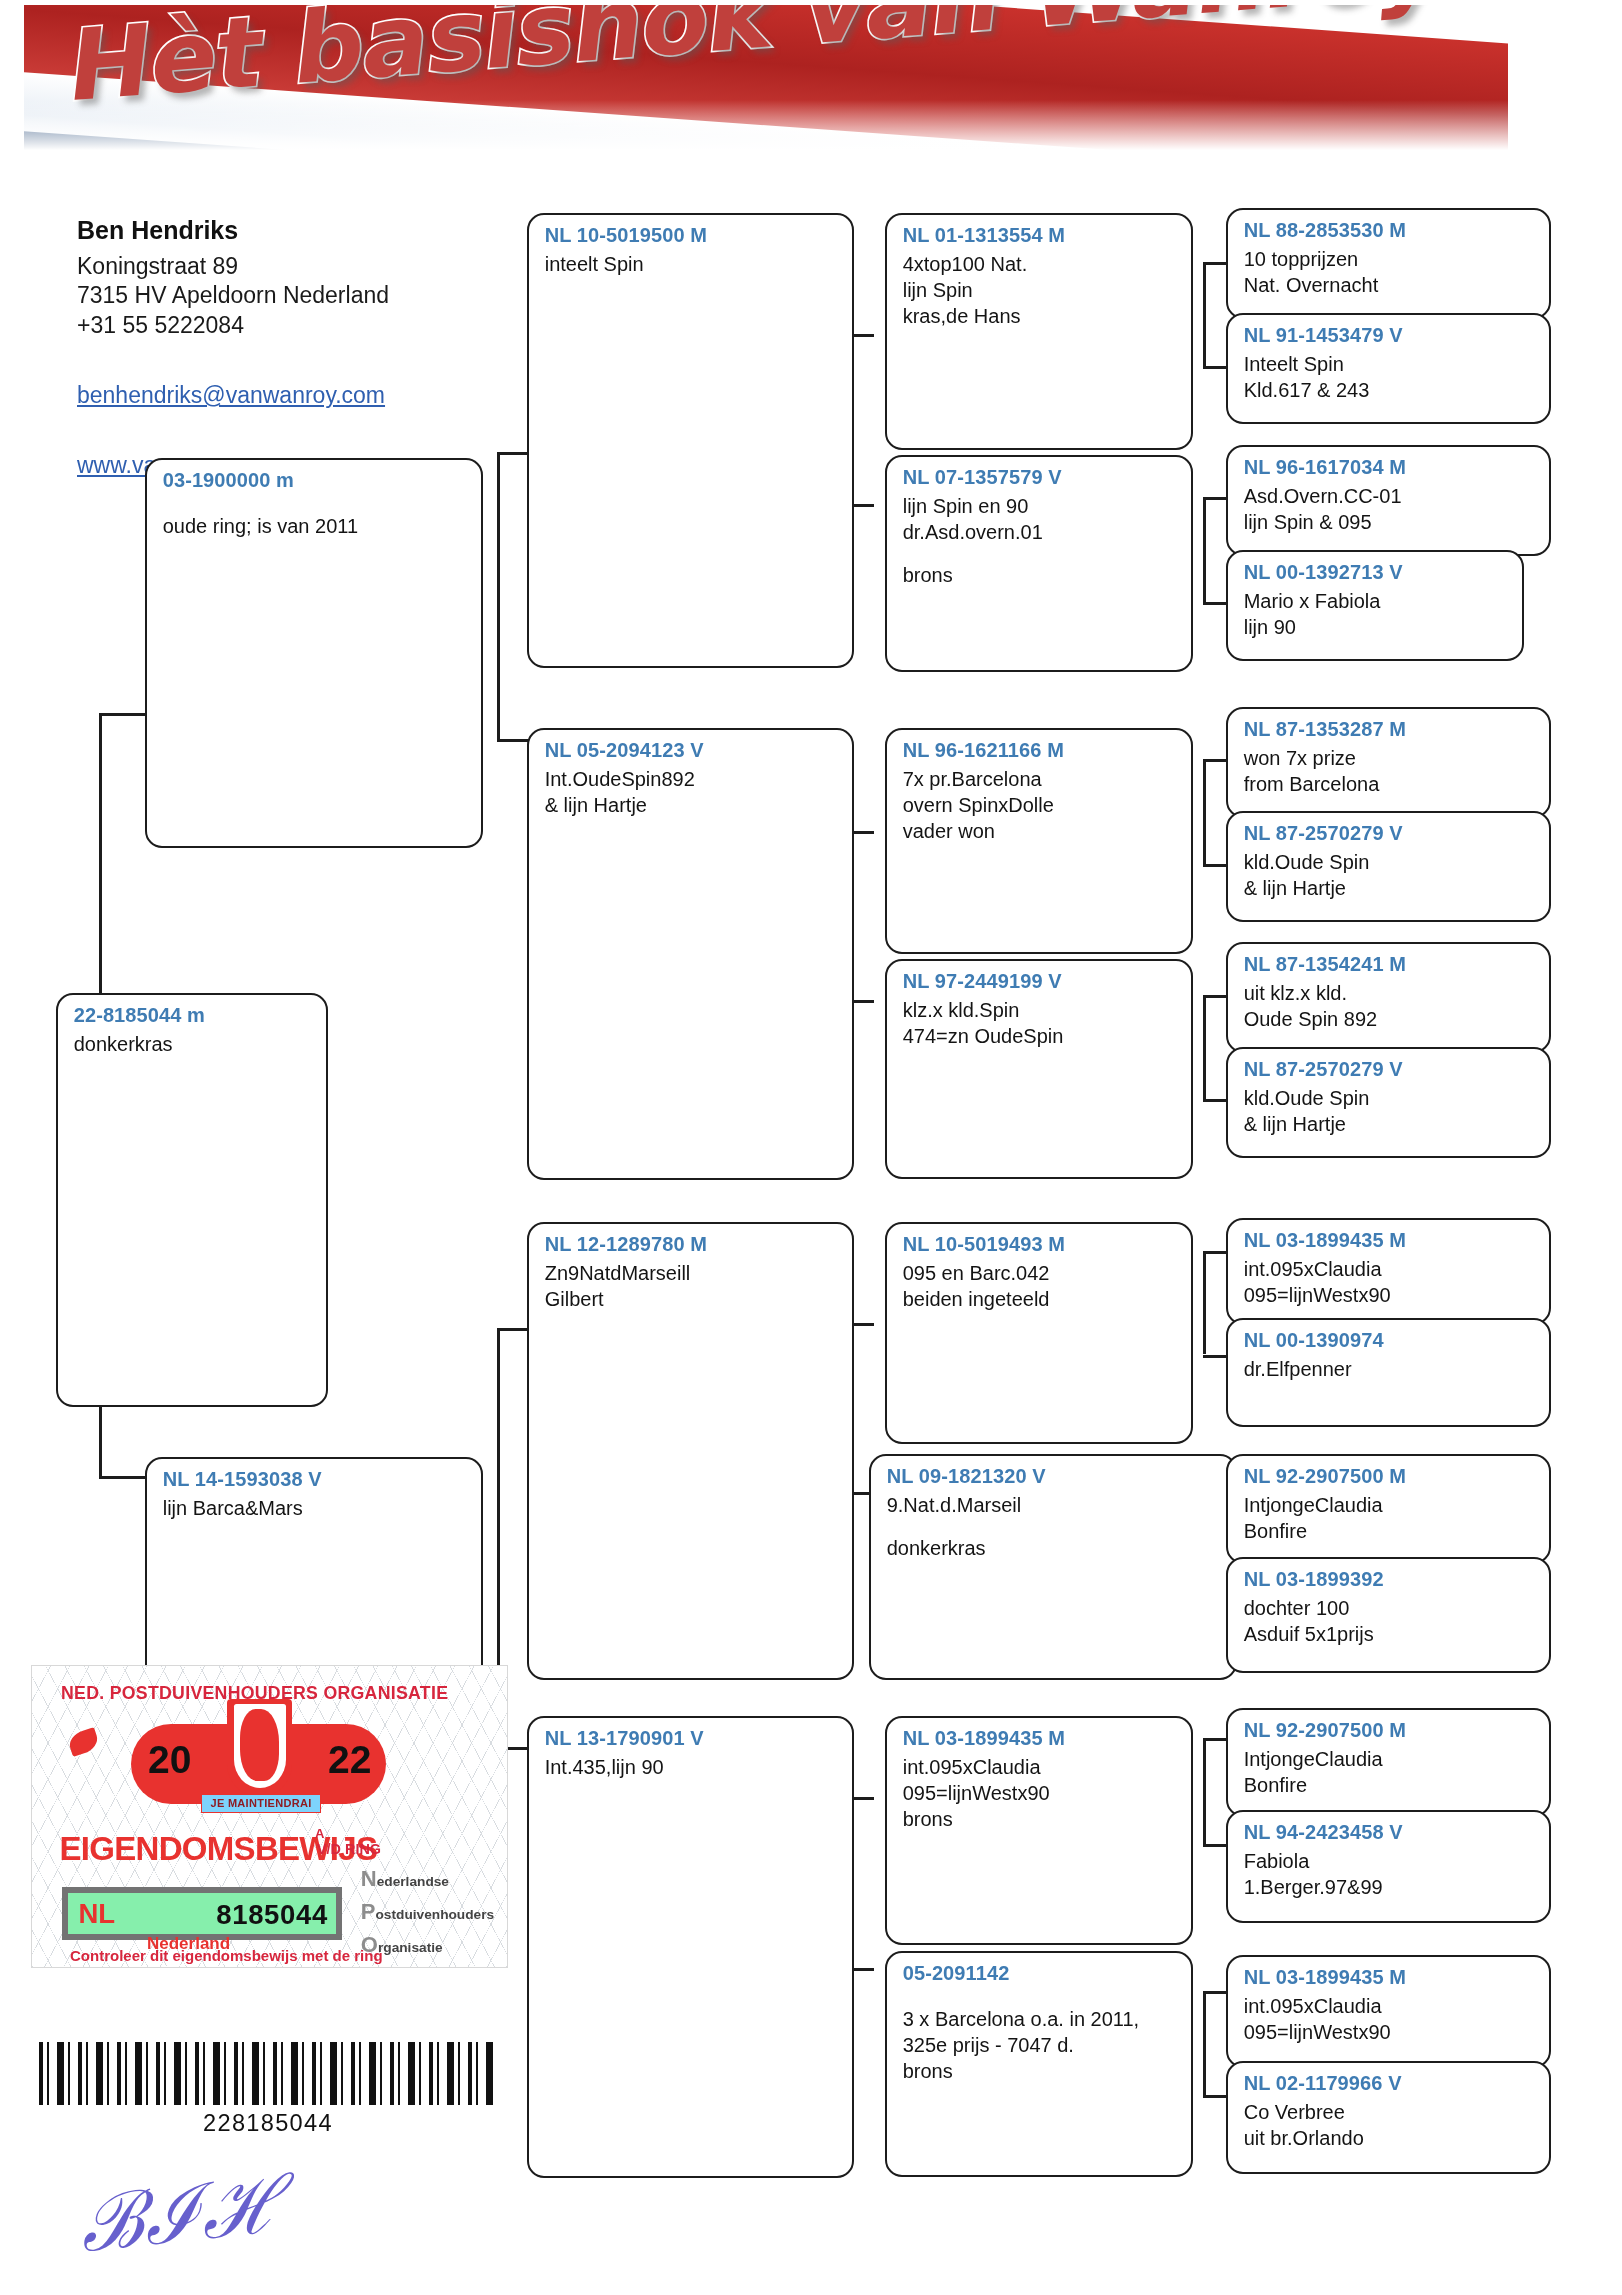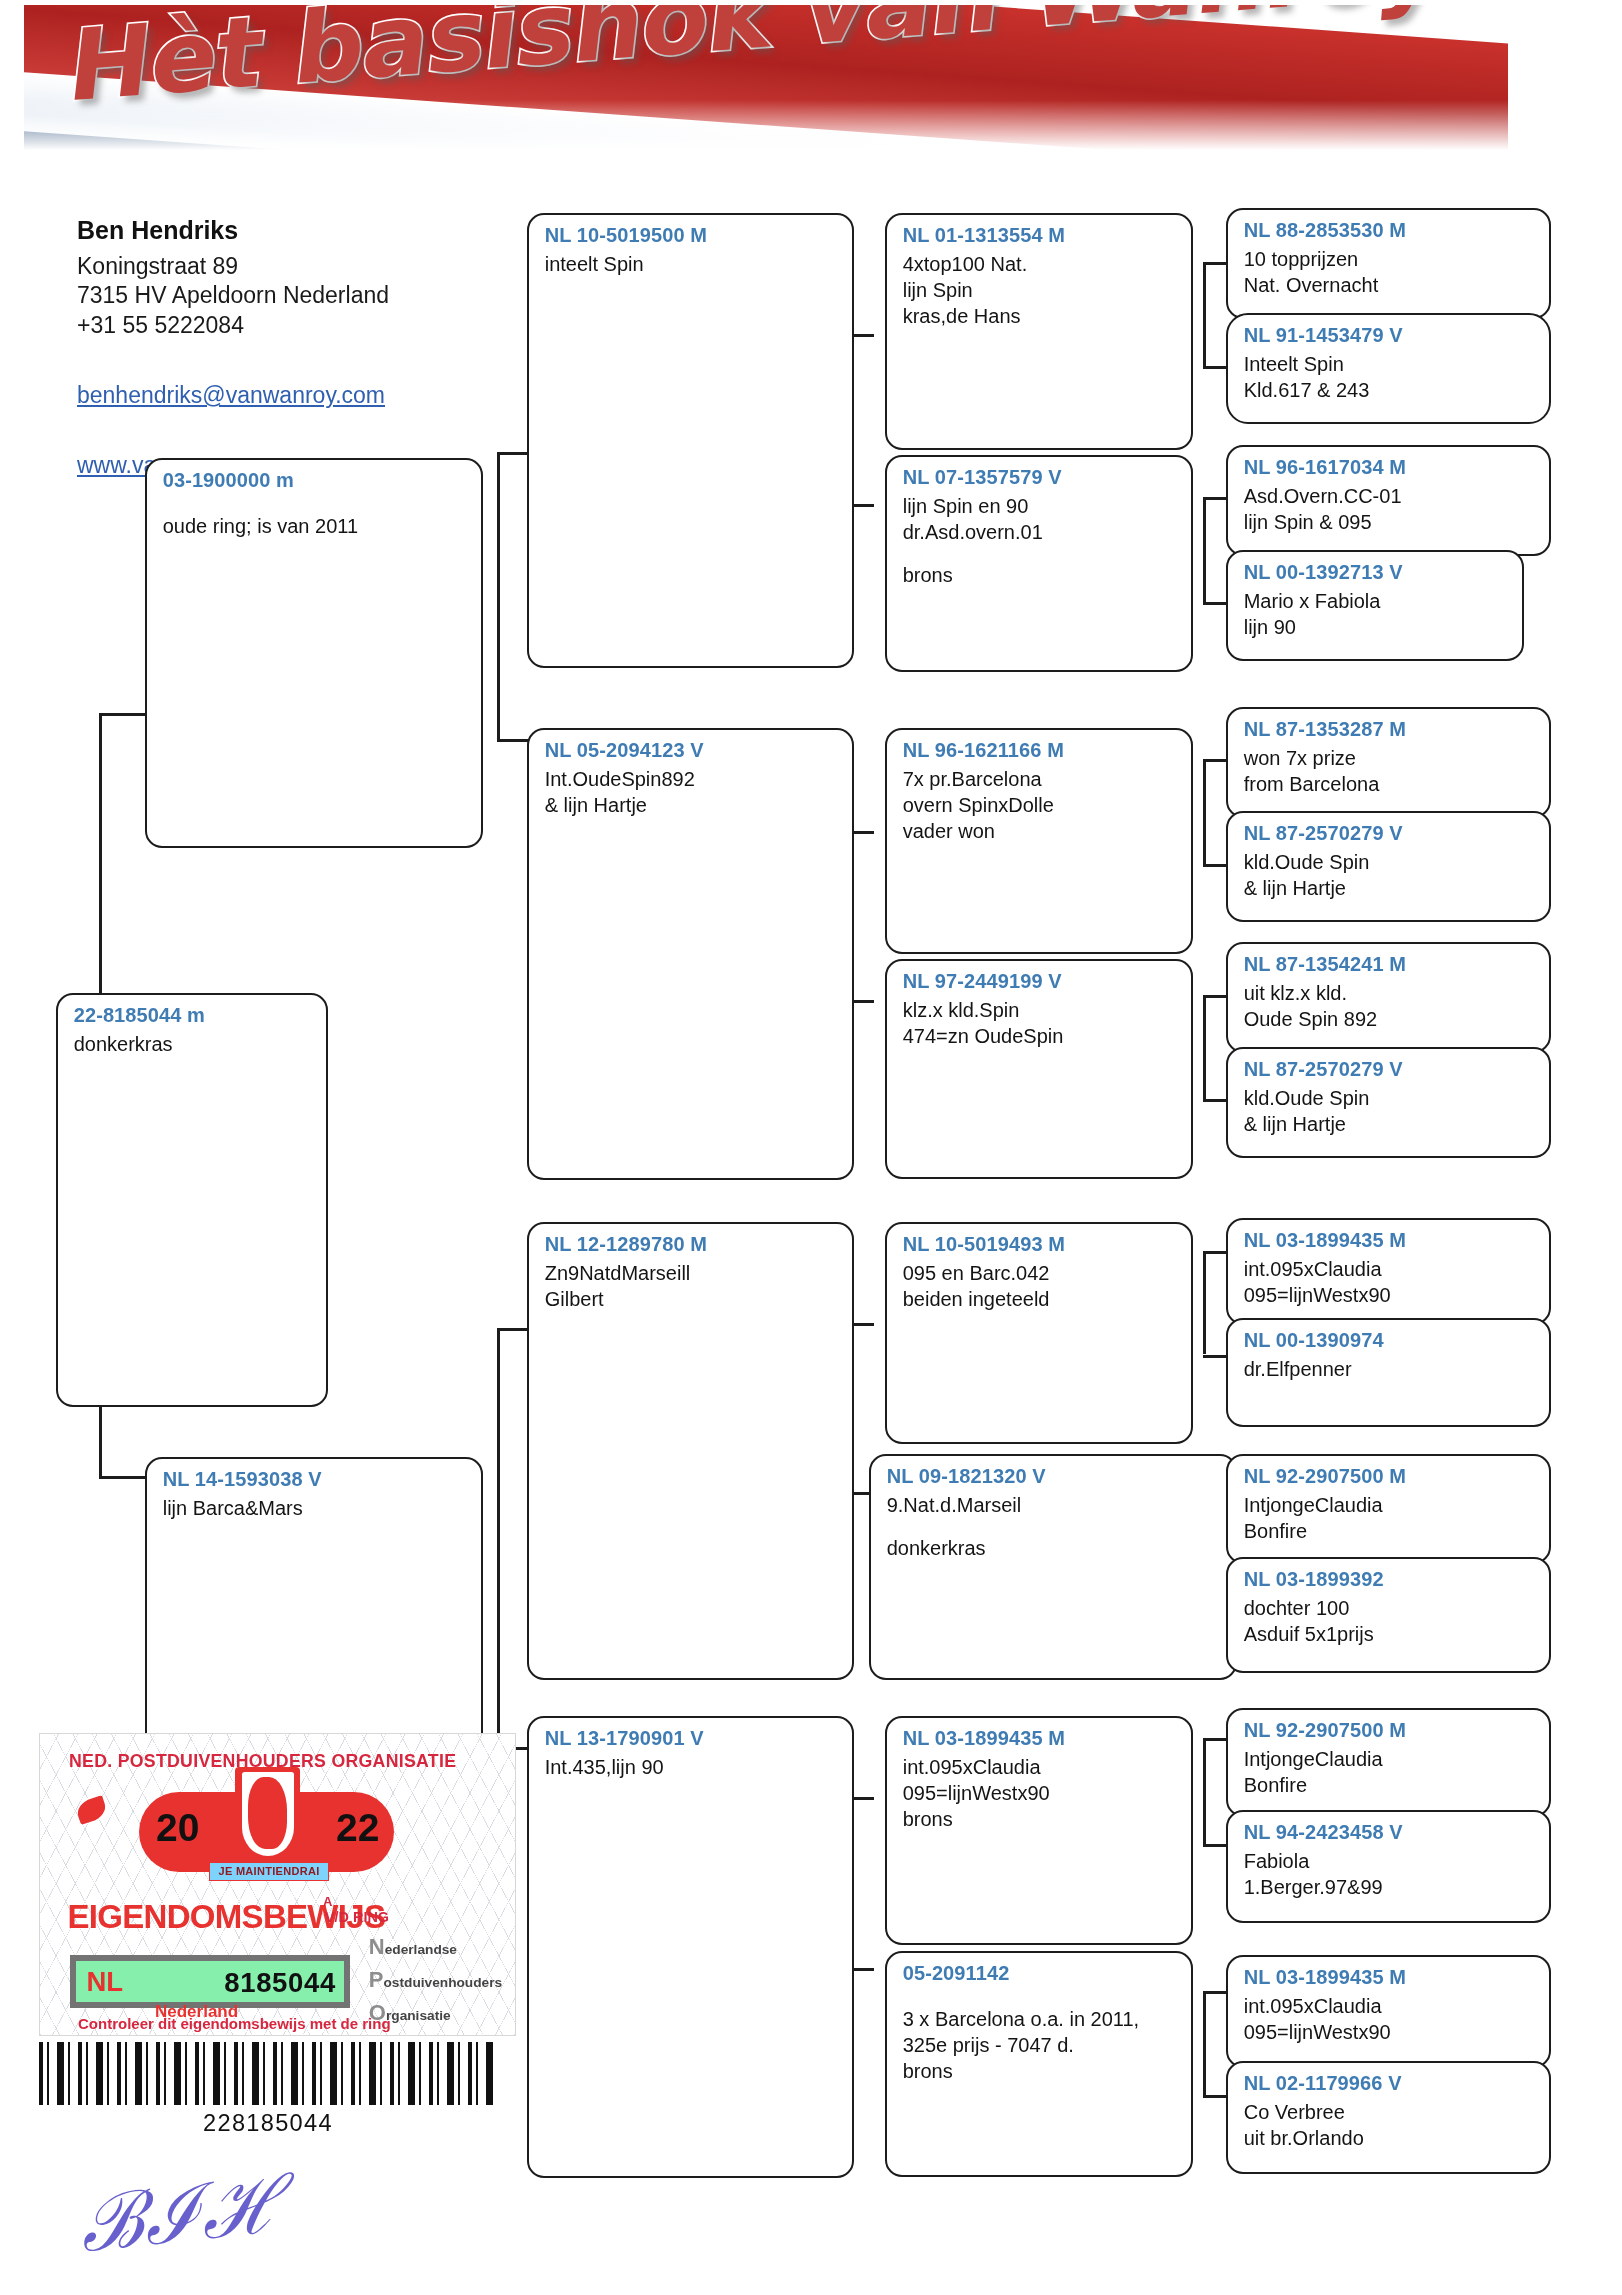--- a/index.html
+++ b/index.html
@@ -43,22 +43,22 @@
   .box .hdr{
     font-size:20px;font-weight:700;color:#3f7cb3;
     letter-spacing:0.1px;white-space:nowrap;margin-bottom:3.9px;
   }
   .box .ln{font-size:20px;color:#141414;line-height:1.30;white-space:nowrap;}
   .box .sp{height:17px;}
   .cv{position:absolute;width:2.6px;background:#1c1c1c;}
   .ch{position:absolute;height:2.6px;background:#1c1c1c;}
 
   
-  #cert{position:absolute;left:31px;top:1733px;width:475px;height:301px;
-        background:#fff;border:0.7px solid #d8d8d8;overflow:hidden;margin-left:8px;}
+  #cert{position:absolute;left:31px;top:1665px;width:475px;height:301px;
+        background:#fff;border:0.7px solid #d8d8d8;overflow:hidden;}
   #cert .mesh{position:absolute;inset:0;opacity:.55;
      background-image:repeating-linear-gradient(62deg,#b9c0c8 0 0.7px,transparent 0.7px 17px),
                       repeating-linear-gradient(-62deg,#b9c0c8 0 0.7px,transparent 0.7px 17px);}
   #cert .ctitle{position:absolute;left:29px;top:17px;font-size:17.7px;font-weight:700;color:#d7263d;
      letter-spacing:0.3px;white-space:nowrap;font-family:"Liberation Sans",sans-serif;}
   #cert .oval{position:absolute;left:99px;top:58px;width:255px;height:80px;border-radius:40px;background:#e8322f;}
   #cert .shield{position:absolute;left:195px;top:33px;width:65px;height:98px;background:#e8322f;
      border-radius:3.9px 3.9px 50% 50%/3.9px 3.9px 34% 34%;}
   #cert .shieldin{position:absolute;left:202px;top:38px;width:52px;height:84px;background:#fff;
      border-radius:2.6px 2.6px 50% 50%/2.6px 2.6px 34% 34%;}
@@ -255,21 +255,21 @@
   <div class="ln">3 x Barcelona o.a. in 2011,</div>
   <div class="ln">325e prijs - 7047 d.</div>
   <div class="ln">brons</div>
 </div>
 
 <div class="box" style="left:1226px;top:208px;width:325px;height:111px;">
   <div class="hdr">NL 88-2853530 M</div>
   <div class="ln">10 topprijzen</div>
   <div class="ln">Nat. Overnacht</div>
 </div>
-<div class="box" style="left:1226px;top:313px;width:325px;height:111px;border-radius:22px;">
+<div class="box" style="left:1226px;top:313px;width:325px;height:111px;">
   <div class="hdr">NL 91-1453479 V</div>
   <div class="ln">Inteelt Spin</div>
   <div class="ln">Kld.617 &amp; 243</div>
 </div>
 <div class="box" style="left:1226px;top:445px;width:325px;height:111px;">
   <div class="hdr">NL 96-1617034 M</div>
   <div class="ln">Asd.Overn.CC-01</div>
   <div class="ln">lijn Spin &amp; 095</div>
 </div>
 <div class="box" style="left:1226px;top:550px;width:298px;height:111px;">

